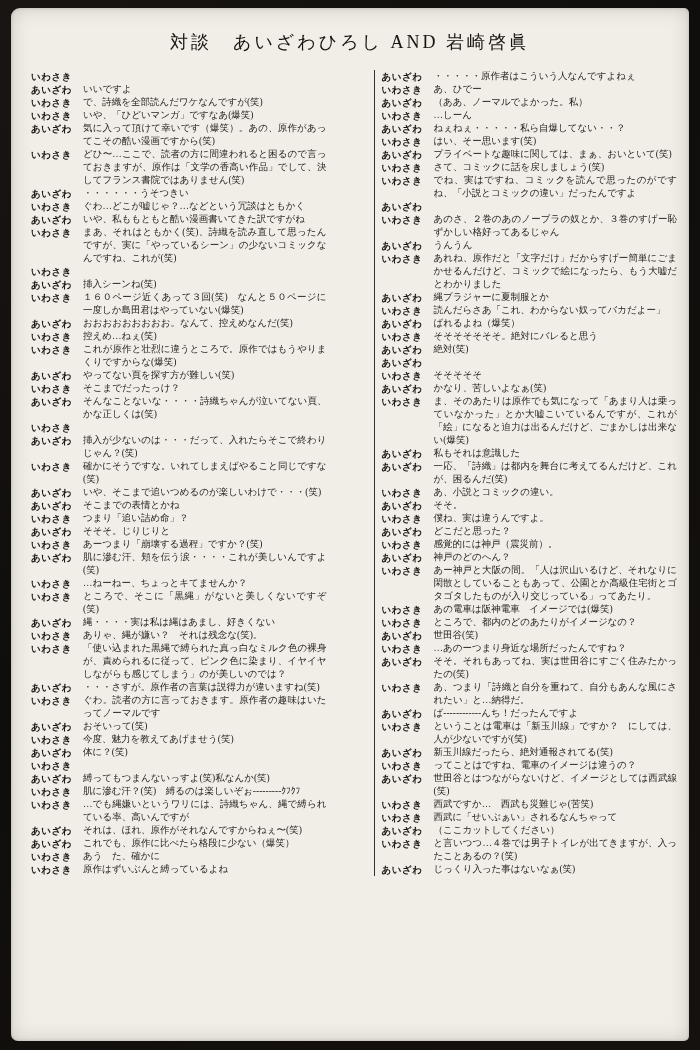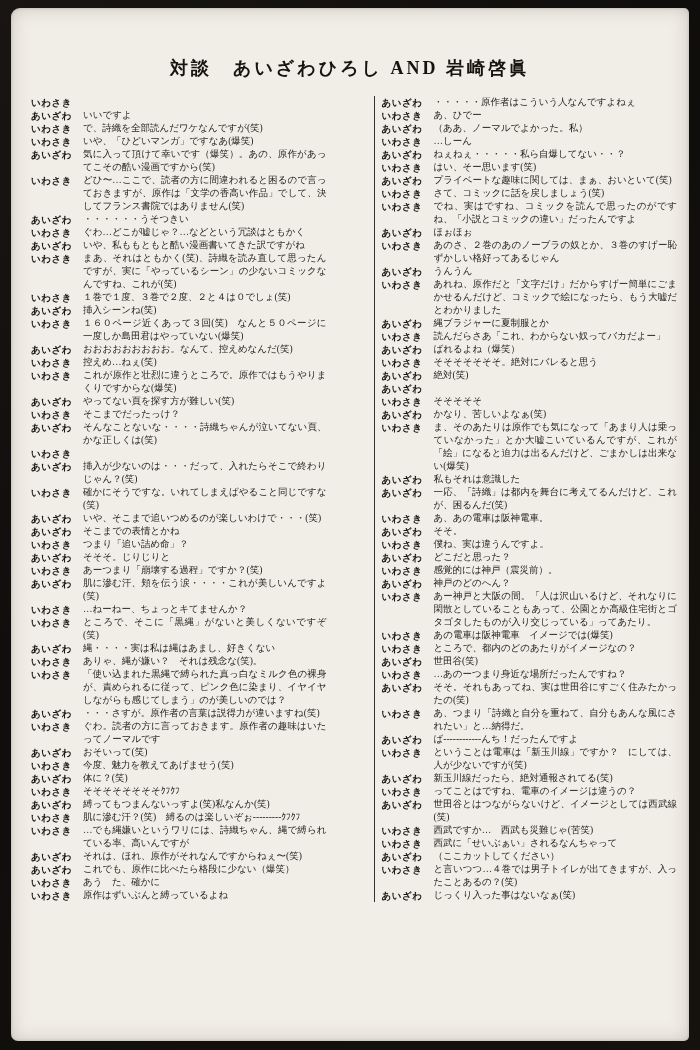--- a/index.html
+++ b/index.html
@@ -11,22 +11,22 @@
   .screen{position:relative;width:700px;height:1050px;
     background:linear-gradient(135deg,#181512 0%,#100e0c 40%,#14110e 100%);}
   .paper{
     position:absolute;left:11px;top:8px;right:11px;bottom:9px;
     background:#f1eee7;
     border-radius:9px 5px 5px 7px;
     box-shadow:inset 0 0 18px rgba(90,80,70,.25), inset 0 0 3px rgba(60,55,50,.25);
     color:#201d1a;
   }
   .title{
-    margin-top:48px;text-align:center;
-    font-size:18px;font-weight:bold;letter-spacing:3px;color:#17140f;
+    margin-top:22px;text-align:center;
+    font-size:18px;font-weight:normal;letter-spacing:3px;color:#17140f;
   }
   .cols{
     display:flex;align-items:flex-start;
     margin-top:16px;padding:0 12px 0 20px;gap:40px;
   }
   .col{flex:1;min-width:0;}
   .col.left{padding-right:7px;}
   .col.right{border-left:1.5px solid #35312c;padding-left:7px;}
   .row{display:flex;align-items:flex-start;}
   .spk{
@@ -83,21 +83,20 @@
           <div class="row">
             <span class="spk">あいざわ</span>
             <span class="txt">いや、私ももともと酷い漫画書いてきた訳ですがね</span>
           </div>
           <div class="row">
             <span class="spk">いわさき</span>
             <span class="txt">まあ、それはともかく(笑)、詩織を読み直して思ったんですが、実に「やっているシーン」の少ないコミックなんですね、これが(笑)</span>
           </div>
           <div class="row">
             <span class="spk">いわさき</span>
-            <span class="txt">１巻で１度、３巻で２度、２と４は０でしょ(笑)</span>
           </div>
           <div class="row">
             <span class="spk">あいざわ</span>
             <span class="txt">挿入シーンね(笑)</span>
           </div>
           <div class="row">
             <span class="spk">いわさき</span>
             <span class="txt">１６０ページ近くあって３回(笑)　なんと５０ページに一度しか島田君はやっていない(爆笑)</span>
           </div>
           <div class="row">
@@ -194,21 +193,20 @@
           <div class="row">
             <span class="spk">いわさき</span>
             <span class="txt">今度、魅力を教えてあげませう(笑)</span>
           </div>
           <div class="row">
             <span class="spk">あいざわ</span>
             <span class="txt">体に？(笑)</span>
           </div>
           <div class="row">
             <span class="spk">いわさき</span>
-            <span class="txt">そそそそそそそそｸﾌｸﾌ</span>
           </div>
           <div class="row">
             <span class="spk">あいざわ</span>
             <span class="txt">縛ってもつまんないっすよ(笑)私なんか(笑)</span>
           </div>
           <div class="row">
             <span class="spk">いわさき</span>
             <span class="txt">肌に滲む汗？(笑)　縛るのは楽しいぞぉ---------ｸﾌｸﾌ</span>
           </div>
           <div class="row">
@@ -264,21 +262,20 @@
           <div class="row">
             <span class="spk">いわさき</span>
             <span class="txt">さて、コミックに話を戻しましょう(笑)</span>
           </div>
           <div class="row">
             <span class="spk">いわさき</span>
             <span class="txt">でね、実はですね、コミックを読んで思ったのがですね、「小説とコミックの違い」だったんですよ</span>
           </div>
           <div class="row">
             <span class="spk">あいざわ</span>
-            <span class="txt">ほぉほぉ</span>
           </div>
           <div class="row">
             <span class="spk">いわさき</span>
             <span class="txt">あのさ、２巻のあのノーブラの奴とか、３巻のすげー恥ずかしい格好ってあるじゃん</span>
           </div>
           <div class="row">
             <span class="spk">あいざわ</span>
             <span class="txt">うんうん</span>
           </div>
           <div class="row">
@@ -323,21 +320,21 @@
           <div class="row">
             <span class="spk">あいざわ</span>
             <span class="txt">私もそれは意識した</span>
           </div>
           <div class="row">
             <span class="spk">あいざわ</span>
             <span class="txt">一応、「詩織」は都内を舞台に考えてるんだけど、これが、困るんだ(笑)</span>
           </div>
           <div class="row">
             <span class="spk">いわさき</span>
-            <span class="txt">あ、あの電車は阪神電車。</span>
+            <span class="txt">あ、小説とコミックの違い。</span>
           </div>
           <div class="row">
             <span class="spk">あいざわ</span>
             <span class="txt">そそ。</span>
           </div>
           <div class="row">
             <span class="spk">いわさき</span>
             <span class="txt">僕ね、実は違うんですよ。</span>
           </div>
           <div class="row">

